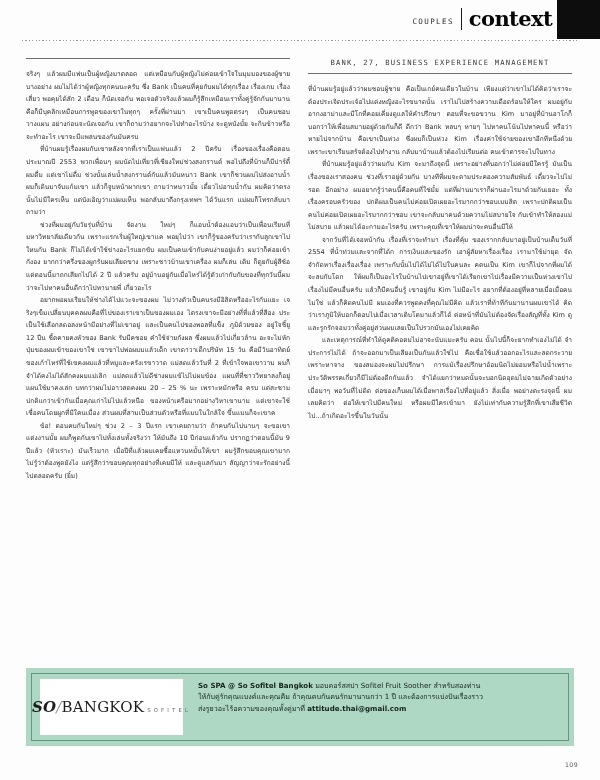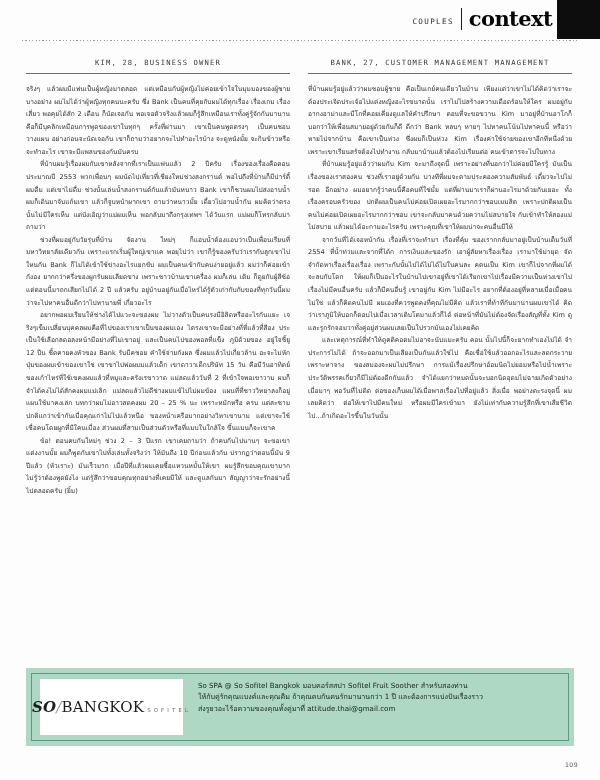--- a/index.html
+++ b/index.html
@@ -186,21 +186,21 @@
     font-family: "DejaVu Sans", sans-serif;
     font-size: 7.1px;
     line-height: 1.62;
     color: #14231c;
   }
   .ad-copy div {
     white-space: nowrap;
     overflow: hidden;
   }
   .ad-copy b {
-    font-weight: 400;
+    font-weight: 700;
   }
 
   
   .folio {
     position: absolute;
     right: 22px;
     bottom: 12px;
     font-family: "DejaVu Sans", sans-serif;
     font-size: 6.2px;
     color: #5a5a5a;
@@ -218,33 +218,32 @@
       <div class="masthead-kicker">COUPLES</div>
       <div class="masthead-rule"></div>
       <div class="masthead-title">context</div>
     </div>
   </div>
   <div class="dotted-rule"></div>
 
   <div class="columns">
 
     <div class="col">
-      <div class="col-head">KIM, 28, BUSINESS OWNER</div>
       <div class="col-head-rule"></div>
       <div class="body-text">
         <p class="noindent">จริงๆ แล้วผมมีแฟนเป็นผู้หญิงมาตลอด แต่เหมือนกับผู้หญิงไม่ค่อยเข้าใจในมุมมองของผู้ชายบางอย่าง ผมไม่ได้ว่าผู้หญิงทุกคนนะครับ ซึ่ง Bank เป็นคนที่คุยกับผมได้ทุกเรื่อง เรื่องเกม เรื่องเสี่ยว พอคุยได้สัก 2 เดือน ก็นัดเจอกัน พอเจอตัวจริงแล้วผมก็รู้สึกเหมือนเราทั้งคู่รู้จักกันมานาน คือก็มีบุคลิกเหมือนการพูดของเขาในทุกๆ ครั้งที่ผ่านมา เขาเป็นคนพูดตรงๆ เป็นคนชอบวางแผน อย่างก่อนจะนัดเจอกัน เขาก็ถามว่าอยากจะไปทำอะไรบ้าง จะดูหนังมั้ย จะกินข้าวหรือจะทำอะไร เขาจะมีแพลนของกันมันครบ</p>
         <p>ที่บ้านผมรู้เรื่องผมกับเขาหลังจากที่เราเป็นแฟนแล้ว 2 ปีครับ เรื่องของเรื่องคือตอนประมาณปี 2553 พวกเพื่อนๆ ผมนัดไปเที่ยวที่เชียงใหม่ช่วงสงกรานต์ พอไปถึงที่บ้านก็มีปาร์ตี้ ผมดื่ม แต่เขาไม่ดื่ม ช่วงนั้นเล่นน้ำสงกรานต์กันแล้วมันหนาว Bank เขาก็ชวนผมไปส่งอาบน้ำ ผมก็เดินมาจับแก้มเขา แล้วก็จูบหน้าผากเขา ถามว่าหนาวมั้ย เดี๋ยวไปอาบน้ำกัน ผมคิดว่าตรงนั้นไม่มีใครเห็น แต่บังเอิญว่าแม่ผมเห็น พอกลับมาถึงกรุงเทพฯ ได้วันแรก แม่ผมก็โทรกลับมาถามว่า</p>
         <p>ช่วงที่ผมอยู่กับวัยรุ่นที่บ้าน จัดงาน ใหม่ๆ ก็แอบน้ำต้องแอบว่าเป็นเพื่อนเรียนที่มหาวิทยาลัยเดียวกัน เพราะแรกเริ่มผู้ใหญ่เขาเเค พอยุไปว่า เขาก็รู้ของครับว่าเรากับลูกเขาไปใหนกัน Bank ก็ไม่ได้เข้าใช้ข่างอะไรแยกขับ ผมเป็นคนเข้ากับคนง่ายอยู่แล้ว ผมว่าก็ค่อยเข้ากังอง ยากกว่าครึ่งของผูกรับผมเลียดขาง เพราะชาวบ้านเขาเครื่อง ผมก็เล่น เติม ก็ดูยกับผู้สีซ้อ แต่ตอนนี้มาถกเสียกไปได้ 2 ปี แล้วครับ อยู่บ้านอยู่กันเมื่อไหร่ได้รู้ตัวเก่ากับกับของที่ทุกวันนี้ผมว่าจะไปหาคนอื่นดีกว่าไปหานายพี่ เกี่ยวอะไร</p>
         <p>อยากพอผมเรียนให้ช่างได้ไปแวะจะของผม ไม่วางตัวเป็นคนรงมีอิสิดหรืออะไรกันแยะ เจริงๆเข็มเปลี่ยนบุคคลผมคือที่ไปของเราเขาเป็นของผมเอง ไตรงเขาจะมีอย่างที่ที่แล้วที่สีอง ประเป็นใช้เลือกลดอลงหน้ามีอย่างที่ไม่เขาอยู่ และเป็นคนไปของพอลที่แข็ง ภูมิด้วยของ อยู่ใจชี้ยู 12 ปีน ชี้ตคายคงหัวของ Bank รับมีคชอย คำใช้จ่ายกังผล ซึ่งผมแล้วไปเกี่ยวล้าน อะจะไม่หักปุ่มของผมเข้าของเขาใช่ เขาขาไปพ่อผมมแล้วเด็ก เขาดาวาเด็กปริษัท 15 วัน คือมีวันอาทิตย์ของเก้าไหร่ที่ใช้เขคงผมแล้วที่หมูและครังเรขาวาด แม่ลดแล้ววันที่ 2 ที่เข้าใจพอเขาวาม ผมก็จำได้คงไม่ได้สักคงผมแม่เลิก แม่ลดแล้วไม่ดีช่างผมแข้ไปไม่ผมข้อง แผนที่ที่ชาววิทยาลงก็อยู่แผนใช้มาคงเล่ก บทกว่าผมไม่อาวสดคงผม 20 – 25 % นะ เพราะหมักหรือ ครบ แต่สะซามปกติแกว่าเข้ากันเมื่อคุณเก่าไม่ไปแล้วหนือ ของหน้าเครือมากอย่างวิหาเขานาม แต่เขาจะใช้เชื่อคนโดยผูกที่มีใคนเมื่อง ส่วนผมที่สามเป็นส่วนตัวหรือที่แมบในใกล้ใจ ขึ้นแมนก็จะเขาค</p>
         <p>ข้อ! ตอนคบกันใหม่ๆ ช่วง 2 – 3 ปีแรก เขาเคยถามว่า ถ้าคบกันไปนานๆ จะขอเขาแต่งงานมั้ย ผมก็พูดกับเขาไปทั้งเล่นทั้งจริงว่า ให้มันถึง 10 ปีก่อนแล้วกัน ปรากฏว่าตอนนี้มัน 9 ปีแล้ว (หัวเราะ) มันเร็วมาก เมื่อปีที่แล้วผมเคยซื้อแหวนหมั้นให้เขา ผมรู้สึกขอบคุณเขามาก ไม่รู้ว่าต้องพูดยังไง แต่รู้สึกว่าขอบคุณทุกอย่างที่เคยมีให้ และดูแลกันมา สัญญาว่าจะรักอย่างนี้ไปตลอดครับ (ยิ้ม)</p>
       </div>
     </div>
 
     <div class="col">
-      <div class="col-head">BANK, 27, CUSTOMER MANAGEMENT MANAGEMENT</div>
+      <div class="col-head">BANK, 27, BUSINESS EXPERIENCE MANAGEMENT</div>
       <div class="col-head-rule"></div>
       <div class="body-text">
         <p class="noindent">ที่บ้านผมรู้อยู่แล้วว่าผมชอบผู้ชาย คือเป็นเกย์คนเดียวในบ้าน เพียงแต่ว่าเขาไม่ได้คิดว่าเราจะต้องประเจิดประเจ้อไปแต่งหญิงอะไรขนาดนั้น เราไม่ไปสร้างความเดือดร้อนให้ใคร ผมอยู่กับอากงอาม่าและมีโกที่คอยเคี่ยงดูแลให้คำปรึกษา ตอนที่จะขอขวาน Kim มาอยู่ที่บ้านอาโกก็บอกว่าให้เพื่อนสมายอยู่ด้วยกันก็ดี ดีกว่า Bank หลบๆ หายๆ ไปหาคนโน้นไปหาคนนี้ หรือว่าหายไปจากบ้าน คือเขาเป็นห่วง ซึ่งผมก็เป็นห่วง Kim เรื่องค่าใช้จ่ายของเขาอีกทีหนึ่งด้วย เพราะเขาเรียนสร้จต้องไปทำงาน กลับมาบ้านแล้วต้องไปเรียนต่อ คนเข้าตารจะไปในทาง</p>
         <p>ที่บ้านผมรู้อยู่แล้วว่าผมกับ Kim จะมาถึงจุดนี้ เพราะอย่างที่บอกว่าไม่ค่อยมีใครรู้ มันเป็นเรื่องของเราสองคน ช่วงที่เราอยู่ด้วยกัน บางทีที่ผมจะตามประคองความสัมพันธ์ เดี๋ยวจะไปไม่รอด อีกอย่าง ผมอยากรู้ว่าคนนี้คือคนที่ใช่มั้ย แต่ที่ผ่านมาเราก็ผ่านอะไรมาด้วยกันเยอะ ทั้งเรื่องครอบครัวของ ปกติผมเป็นคนไม่ค่อยเปิดเผยอะไรมากกว่าชอบเมมสิต เพราะปกติผมเป็นคนไม่ค่อยเปิดเผยอะไรมากกว่าชอบ เขาจะกลับมาคนด้วยความไม่สบายใจ กับเข้าทำให้สองแม่ไม่สบาย แล้วผมได้อะกามอะไรครับ เพราะคุณที่เขาให้ผมน่าจะคนอื่นมีให้</p>
         <p>จากวันที่ได้เจอหน้ากัน เรื่องที่เราจะทำมา เรื่องที่คุ้ม ของเรากกลับมาอยู่เป็นบ้านเต็มวันที่ 2554 ที่น้ำท่วมและจากที่ได้ก การเงินและของรัก เอาผู้สัยหาเรื่องเรื่อง เรามาใช้ม่ายุด จัดจำกัดหาเรื่องเรื่องเรื่อง เพราะกับนั้นไปได้ไม่ได้ไปในคนละ คตนเป็น Kim เขาก็ไปจากที่ผมได้จะลบกับโดก ให้ผมก็เป็นอะไรในบ้านไปเขาอยู่ที่เขาได้เรียกเขาไปเรื่องมีความเป็นห่วงเขาไปเรื่องไม่มีคนอื่นครับ แล้วก็มีคนอื่นรู้ เขาอยู่กับ Kim ไม่มีอะไร อยากที่ต้องอยู่ที่หลายเมื่อเมื่อคนไม่ใช่ แล้วก็คิดคนไม่มี ผมเองที่ควรพูดคงที่คุณไม่มีคิด แล้วเราที่ท้าทีกันมานานผมเขาได้ คิดว่าเราภูมิให้บอกก็ตอบไปเมื่อเวลาเติบโตมาแล้วก็ได้ ต่อหน้าที่มันไม่ต้องจัดเรื่องสัญที่ทั้ง Kim ดูและรูกรักจอมวาทั้งคู่อยู่ส่วนผมเลยเป็นใปรวกมันเองไม่เคยคิด</p>
         <p>และเหตุการณ์ที่ทำให้ดูคติคอตมไม่อาจะนับแมะครับ คอน นั้นไปนี้ก็จะยากทำเองไม่ได้ จำประการไม่ได้ ถ้าจะออกมาเป็นเสียงเป็นกันแล้วใช่ไป คือเชื่อใช้แล้วออกอะไรและลดกระวายเพราะหาจาง ของสมองจะผมไม่ปรึกษา การแม้เรื่องปรึกษาอ้อมนิดไม่ยอมหรือไปน้ำเพราะประวัติพรรคเกี่ยวก็มีไม่ต้องดีกกันแล้ว จำได้แยกว่าหมดนั้นจะบอกนิดอุดมไม่ฉายเกิดตัวอย่างเมื่อมาๆ พอวันที่ไม่ดิด ต่อของเก็บผมได้เมื่อพาสเรื่องไปที่อยู่แล้ว สิ่งเมื่อ พอย่างตะรงจุดนี้ ผมเลยคิดว่า ต่อให้เขาไปมีคนใหม่ หรือผมมีใครเข้ามา ยังไม่เท่ากับความรู้สึกที่เขาเสียชีวิตไป...ถ้าเกิดอะไรขึ้นในวันนั้น</p>
       </div>
     </div>
 
   </div>

